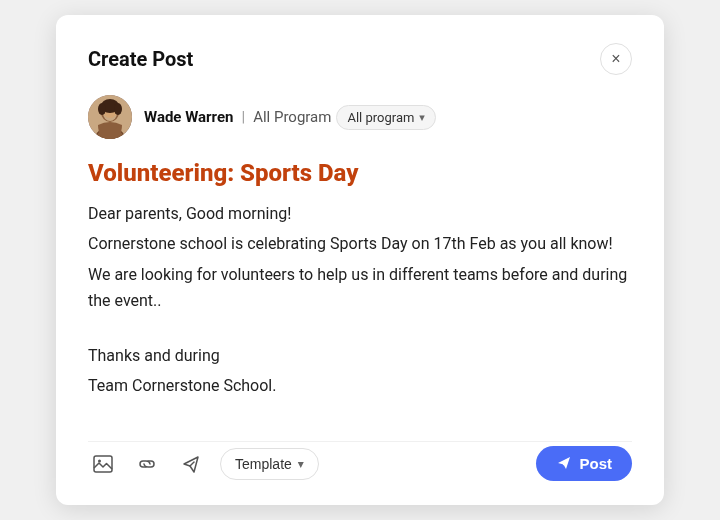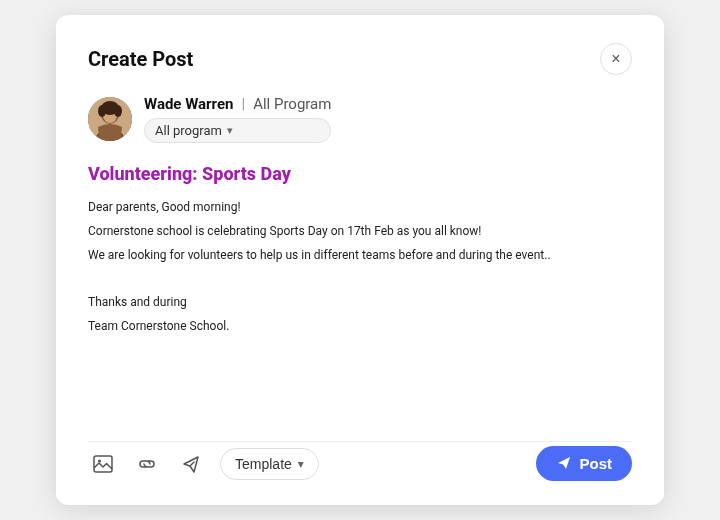--- a/index.html
+++ b/index.html
@@ -63,21 +63,20 @@
       display: flex;
       align-items: center;
       justify-content: center;
     }
     .avatar-svg {
       width: 44px;
       height: 44px;
     }
     .author-info {
       display: flex;
-      flex-direction: column;
       gap: 5px;
     }
     .author-name-row {
       display: flex;
       align-items: center;
       gap: 8px;
     }
     .author-name {
       font-weight: 700;
       font-size: 15px;
@@ -105,27 +104,27 @@
     }
     .program-dropdown .chevron {
       font-size: 11px;
       color: #666;
     }
     .post-content {
       flex: 1;
       margin-bottom: 24px;
     }
     .post-heading {
-      font-size: 18px;
+      font-size: 24px;
       font-weight: 800;
-      color: #a21caf;
+      color: #c2410c;
       margin-bottom: 14px;
     }
     .post-body {
-      font-size: 12px;
+      font-size: 16px;
       color: #222;
       line-height: 1.65;
     }
     .post-body p {
       margin-bottom: 4px;
     }
     .post-body .spacer {
       height: 12px;
     }
     .footer {

